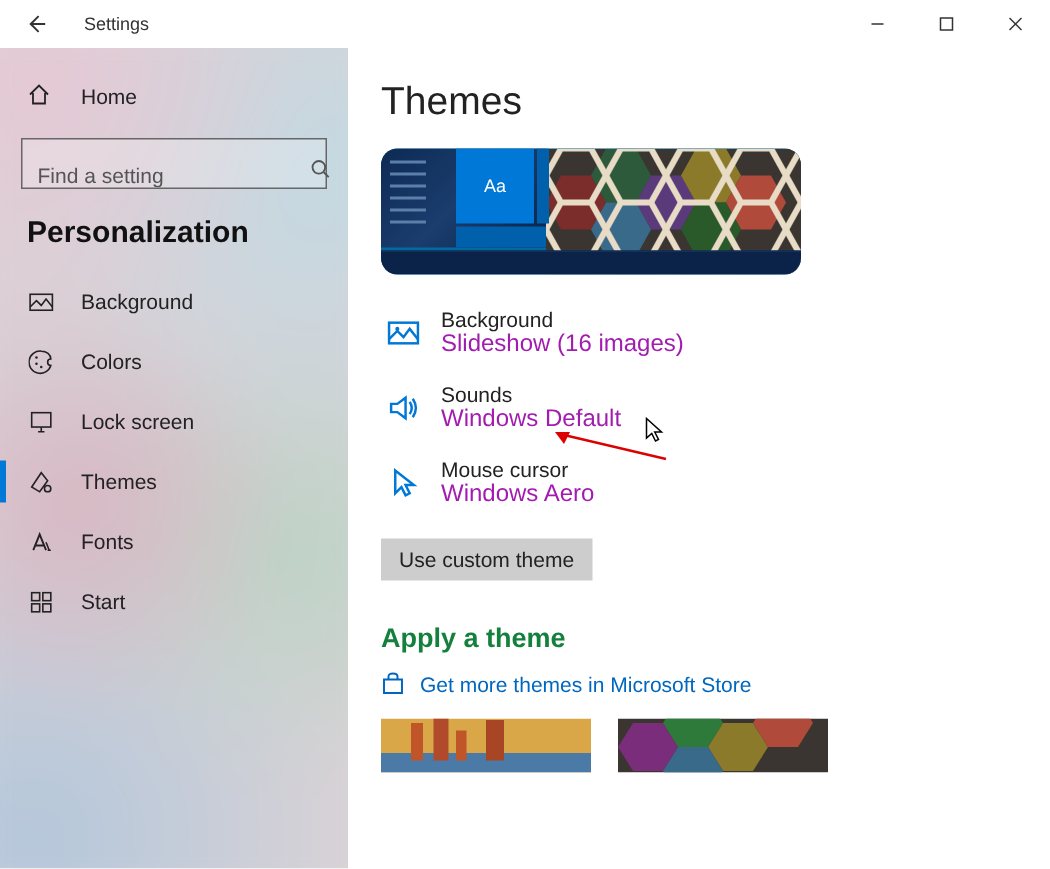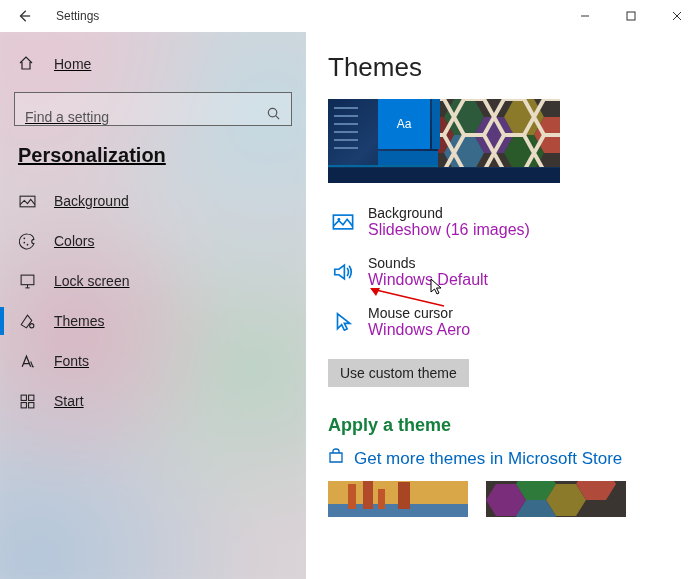--- a/index.html
+++ b/index.html
@@ -3,55 +3,55 @@
 <meta charset="utf-8">
 <style>
   * { margin: 0; padding: 0; box-sizing: border-box; font-family: "Segoe UI", Tahoma, sans-serif; }
   body { width: 700px; height: 579px; background: #fff; overflow: hidden; display: flex; flex-direction: column; }
   .titlebar { height: 32px; display: flex; align-items: center; padding-left: 8px; }
   .titlebar .back { width: 32px; height: 32px; display: flex; align-items: center; justify-content: center; cursor: pointer; }
   .titlebar .title { font-size: 12px; margin-left: 16px; color: #333; }
   .winctrl { margin-left: auto; display: flex; }
   .winctrl div { width: 46px; height: 32px; display: flex; align-items: center; justify-content: center; font-size: 11px; color: #555; cursor: pointer; font-family: "Segoe MDL2 Assets", sans-serif; }
   .content { flex: 1; display: flex; position: relative; }
-  .sidebar { width: 306px; position: relative; overflow: hidden; text-decoration: underline; }
+  .sidebar { width: 232px; position: relative; overflow: hidden; }
   .sidebar-bg { position: absolute; inset: -40px; background: radial-gradient(circle at 20% 10%, #e5c9d5 0%, rgba(229,201,213,0) 30%), radial-gradient(circle at 80% 20%, #c3d9e2 0%, rgba(195,217,226,0) 35%), radial-gradient(circle at 30% 55%, #d7b7c3 0%, rgba(215,183,195,0) 35%), radial-gradient(circle at 75% 60%, #bcd3c6 0%, rgba(188,211,198,0) 35%), radial-gradient(circle at 20% 90%, #b3c7db 0%, rgba(179,199,219,0) 35%), #d9d2d6; filter: blur(20px); }
   .sidebar .inner { position: relative; padding-top: 12px; }
   .home-row { display: flex; align-items: center; height: 40px; padding-left: 18px; cursor: pointer; color: #222; font-size: 14px; }
   .home-row .icon { width: 18px; height: 18px; margin-right: 18px; }
   .searchbox { margin: 8px 14px 18px; height: 34px; border: 1px solid #666; background: rgba(255,255,255,0.22); display: flex; align-items: flex-end; padding: 0 10px; }
   .searchbox input { flex: 1; border: none; background: transparent; font-size: 14px; color: #555; outline: none; }
   .searchbox input::placeholder { color: #555; }
   .group-title { font-weight: 600; font-size: 20px; color: #111; padding-left: 18px; margin-bottom: 14px; }
   .nav-item { display: flex; align-items: center; height: 40px; padding-left: 18px; cursor: pointer; font-size: 14px; color: #222; position: relative; }
   .nav-item .icon { width: 18px; height: 18px; margin-right: 18px; display: flex; align-items: center; justify-content: center; }
   .nav-item.active::before { content: ""; position: absolute; left: 0; top: 6px; bottom: 6px; width: 4px; background: #0078d7; }
   .main { flex: 1; padding: 0 22px 0 22px; overflow-y: auto; }
   .page-title { font-size: 26px; font-weight: 400; margin: 20px 0 16px; color: #222; }
-  .preview { width: 232px; height: 84px; position: relative; overflow: hidden; background: #0369a1; }
+  .preview { width: 280px; height: 84px; position: relative; overflow: hidden; background: #0369a1; border-radius: 11px; }
   .preview .wp { position: absolute; left: 110px; top: 0; right: 0; bottom: 0; overflow: hidden; }
   .preview .desk { position: absolute; left: 0; top: 0; width: 110px; bottom: 18px; background: linear-gradient(135deg,#0e2a54 0%,#1a3d6e 50%,#0b2348 100%); }
   .preview .tile-a { position: absolute; left: 50px; top: 0; width: 52px; height: 50px; background: #0078d7; color: #fff; font-size: 12px; display: flex; align-items: center; justify-content: center; }
   .preview .tile-b { position: absolute; left: 104px; top: 0; width: 8px; height: 50px; background: #0060ab; }
   .preview .tile-c { position: absolute; left: 50px; top: 52px; width: 60px; height: 14px; background: #0060ab; }
   .preview .list { position: absolute; left: 6px; top: 8px; }
   .preview .list div { width: 24px; height: 2px; background: #5b7fa8; margin-bottom: 6px; }
   .preview .taskbar { position: absolute; left: 0; right: 0; bottom: 0; height: 16px; background: #0b2348; border-top: 1px solid #123058; }
   .hex-wp svg { width: 100%; height: 100%; }
   .theme-attr { display: flex; align-items: center; padding: 8px 4px; cursor: pointer; gap: 14px; }
   .theme-attr.highlight { background: #ebebeb; margin-left: -18px; margin-right: -18px; padding-left: 22px; padding-right: 22px; }
   .theme-attr .icon { width: 22px; height: 22px; color: #0078d7; display: flex; align-items: center; justify-content: center; }
   .attr-title { font-size: 14px; color: #222; }
   .attr-sub { font-size: 16px; color: #a21caf; }
   .attr-list { margin-top: 14px; width: 240px; }
   .cursor-arrow { position: absolute; left: 430px; top: 246px; pointer-events: none; }
   .red-arrow { position: absolute; left: 370px; top: 254px; width: 80px; height: 24px; pointer-events: none; }
   .btn { display: inline-block; background: #cdcdcd; color: #222; font-size: 14px; padding: 6px 12px; margin-top: 12px; cursor: pointer; border: none; }
   .section-title { font-size: 18px; font-weight: 600; margin-top: 28px; color: #15803d; }
-  .store-link { display: flex; align-items: center; gap: 10px; margin-top: 12px; color: #0067c0; font-size: 17px; cursor: pointer; }
+  .store-link { display: flex; align-items: flex-start; gap: 10px; margin-top: 12px; color: #0067c0; font-size: 14px; cursor: pointer; }
   .thumbs { display: flex; gap: 18px; margin-top: 12px; }
   .thumb { width: 140px; height: 36px; overflow: hidden; }
   .thumb svg { width: 100%; height: 100%; }
 </style>
 </head>
 <body>
 
 <div class="titlebar">
   <div class="back">
     <svg width="14" height="14" viewBox="0 0 16 16">

